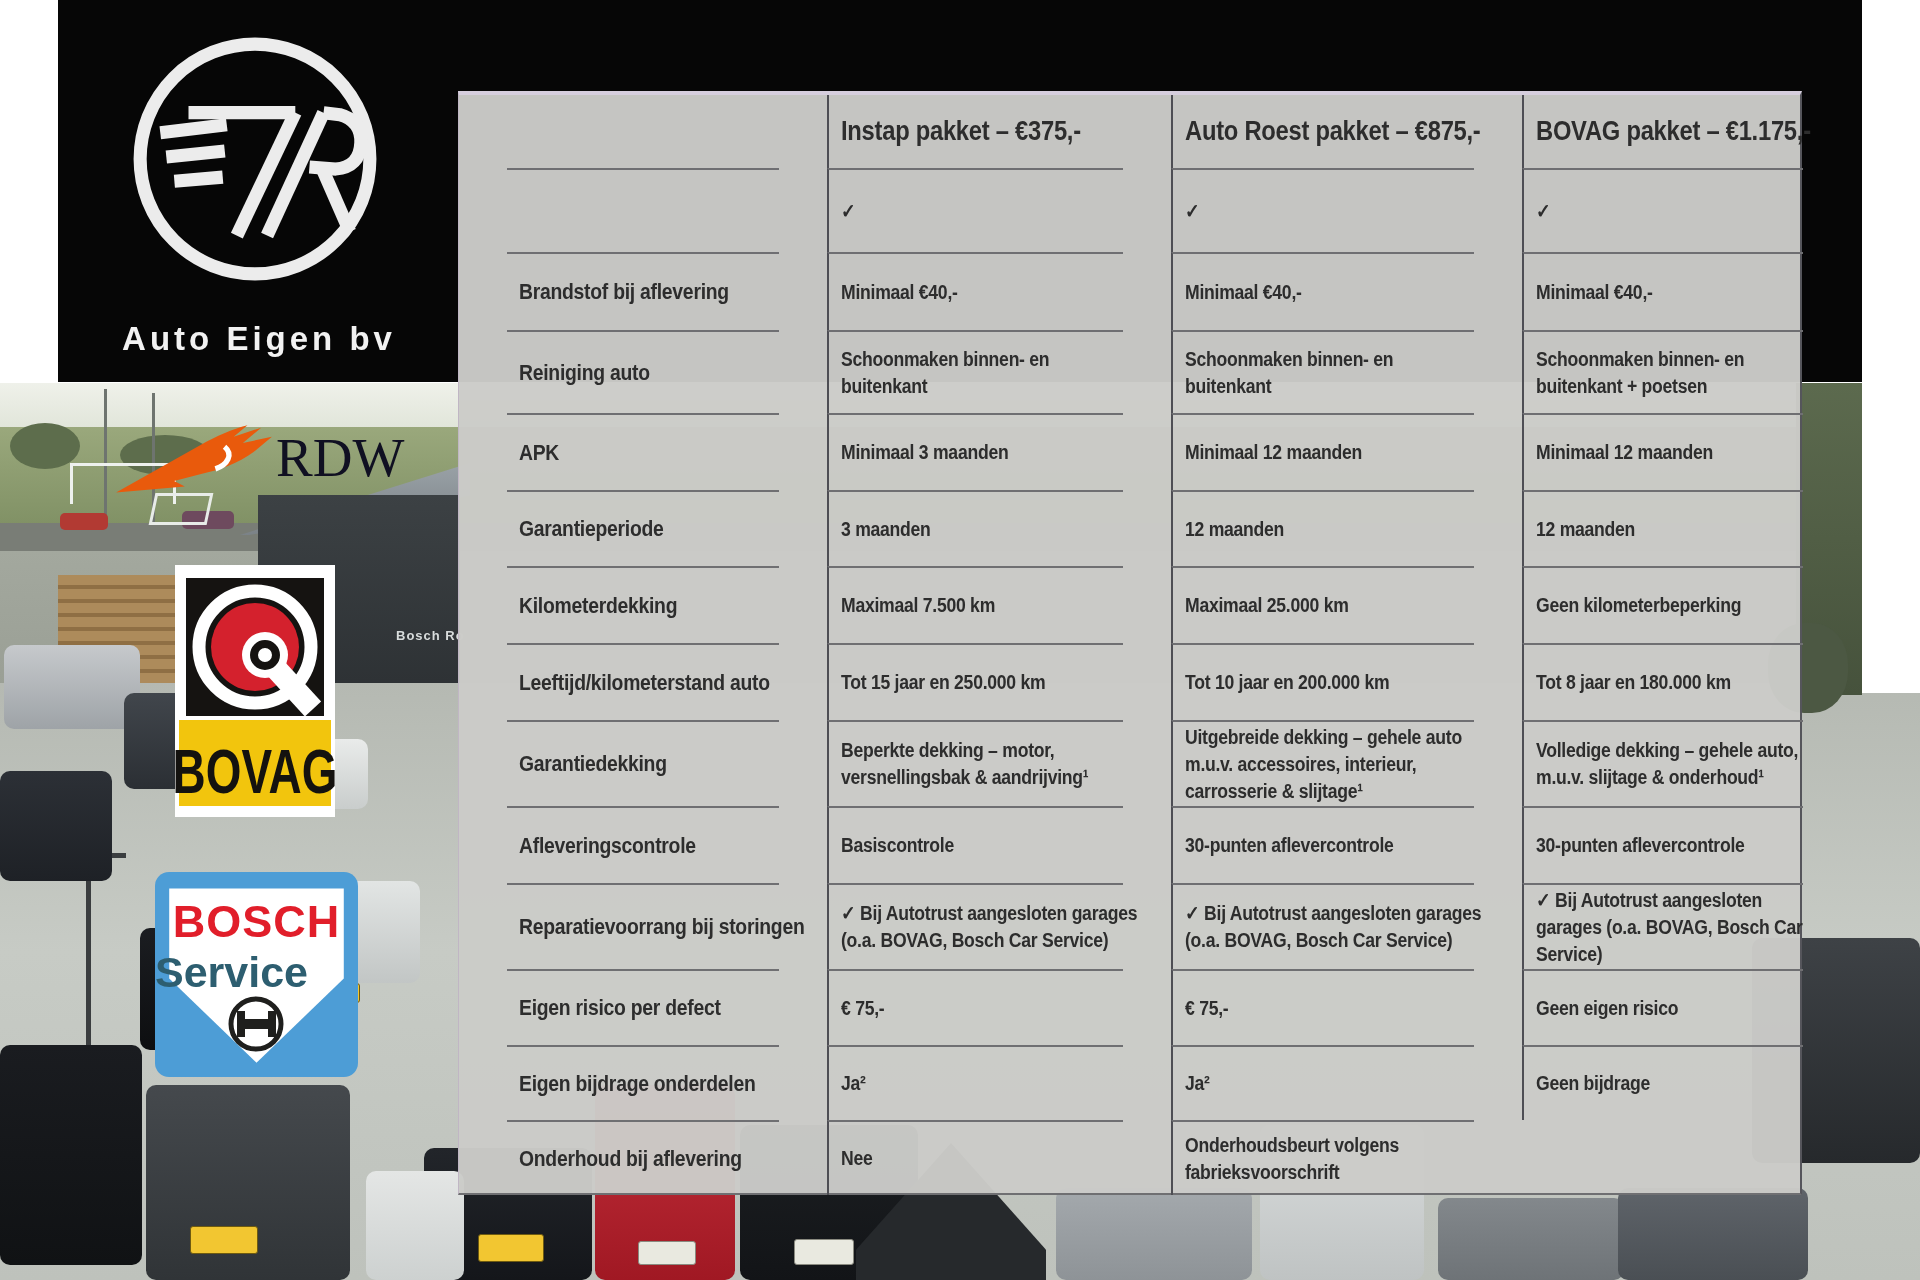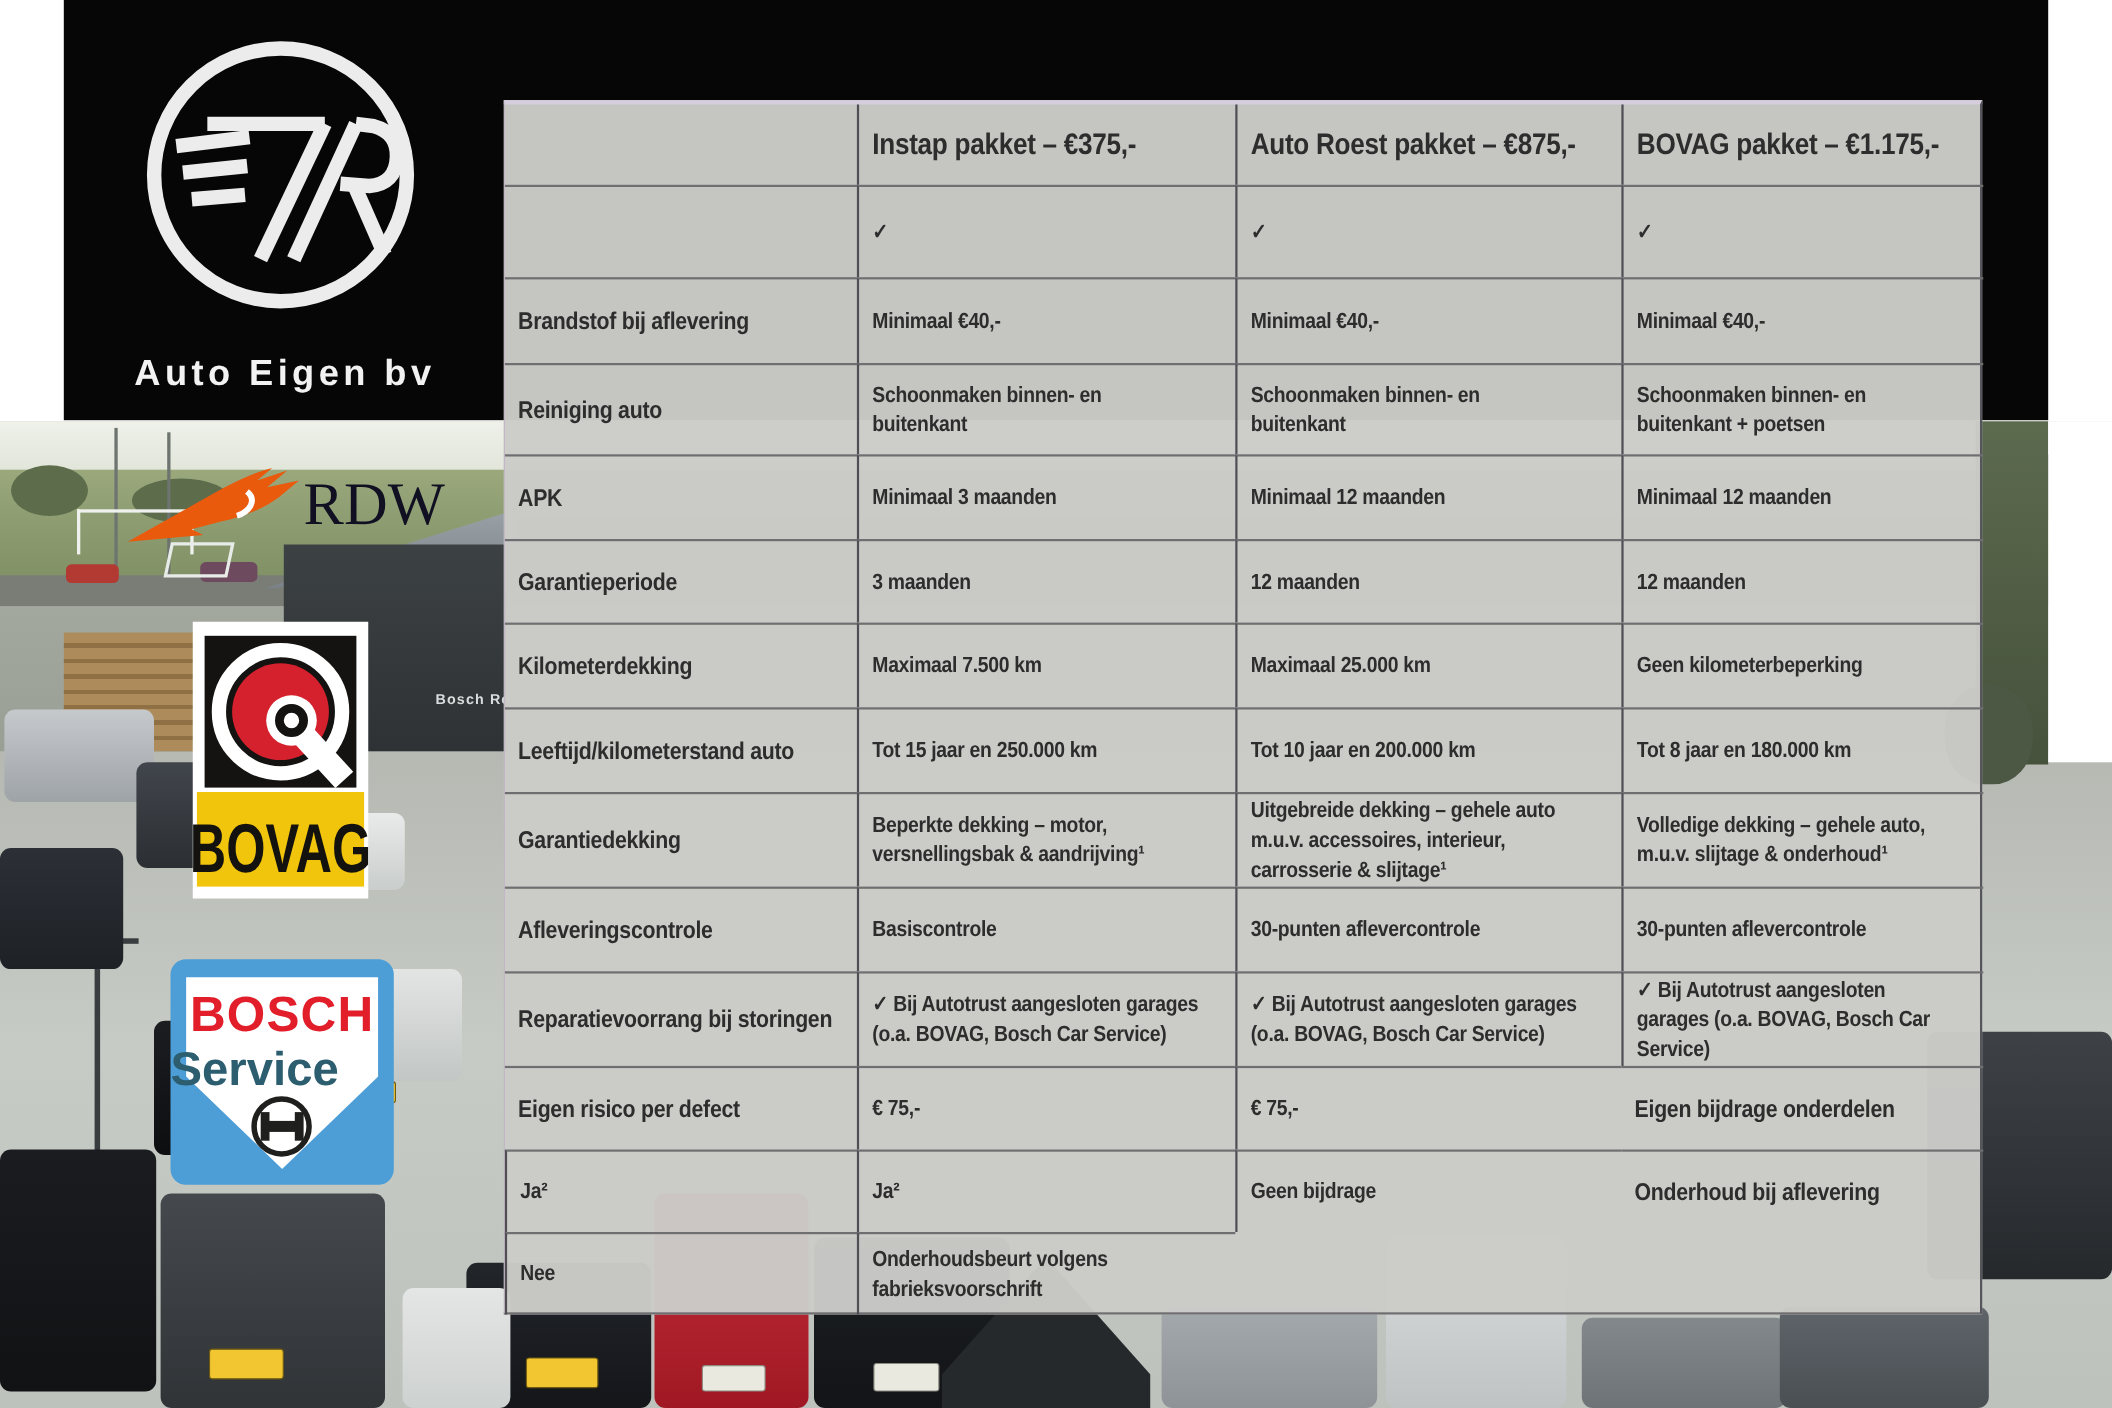--- a/index.html
+++ b/index.html
@@ -67,21 +67,21 @@
   .bosch-line2{position:absolute;left:0;top:76px;width:100%;text-align:left;color:#2d5e70;font-size:43px;font-weight:700;}
   .bosch svg{position:absolute;left:0;top:0;width:203px;height:205px;}
 
   
   .ptable{position:absolute;left:458px;top:91px;width:1344px;height:1104px;
     background:rgba(203,203,200,0.97);
     border-top:4px solid #d6cedd;border-left:1px solid #c0b6c4;border-right:2px solid #55555b;border-bottom:2px solid #6f6f72;
     display:grid;box-sizing:border-box;
     grid-template-columns:320px 344px 351px 329px;
     grid-template-rows:73px 84px 78px 83px 77px 76px 77px 77px 86px 77px 86px 76px 75px 75px;}
-  .cell{display:flex;align-items:center;padding:4px 12px;border-left:2px solid #4e4e54;border-top:2px solid #6f6f72;color:#2d2d2d;font-weight:700;font-size:20px;line-height:1.35;box-sizing:border-box;overflow:visible;}
+  .cell{display:flex;align-items:center;padding:4px 12px;border-left:2px solid #4e4e54;border-top:2px solid #6f6f72;color:#2d2d2d;font-weight:700;font-size:20px;line-height:1.35;box-sizing:border-box;overflow:visible;margin-left:48px;}
   .cell.c0{border-left:none;font-size:22px;}
   .cell.r0{border-top:none;}
   .cell.hdr{font-size:27px;}
   .cell .t{display:inline-block;white-space:pre;letter-spacing:-0.3px;transform:scaleX(0.88);transform-origin:left center;}
 </style>
 </head>
 <body>
 
 <div class="stage">
 
@@ -345,20 +345,23 @@
 
     <div class="cell c0">
         <span class="t">Eigen risico per defect</span>
       </div>
     <div class="cell c1">
         <span class="t">€ 75,-</span>
       </div>
     <div class="cell c2">
         <span class="t">€ 75,-</span>
       </div>
+    <div class="cell c3">
+        <span class="t">Geen eigen risico</span>
+      </div>
 
     <div class="cell c0">
         <span class="t">Eigen bijdrage onderdelen</span>
       </div>
     <div class="cell c1">
         <span class="t">Ja²</span>
       </div>
     <div class="cell c2">
         <span class="t">Ja²</span>
       </div>

